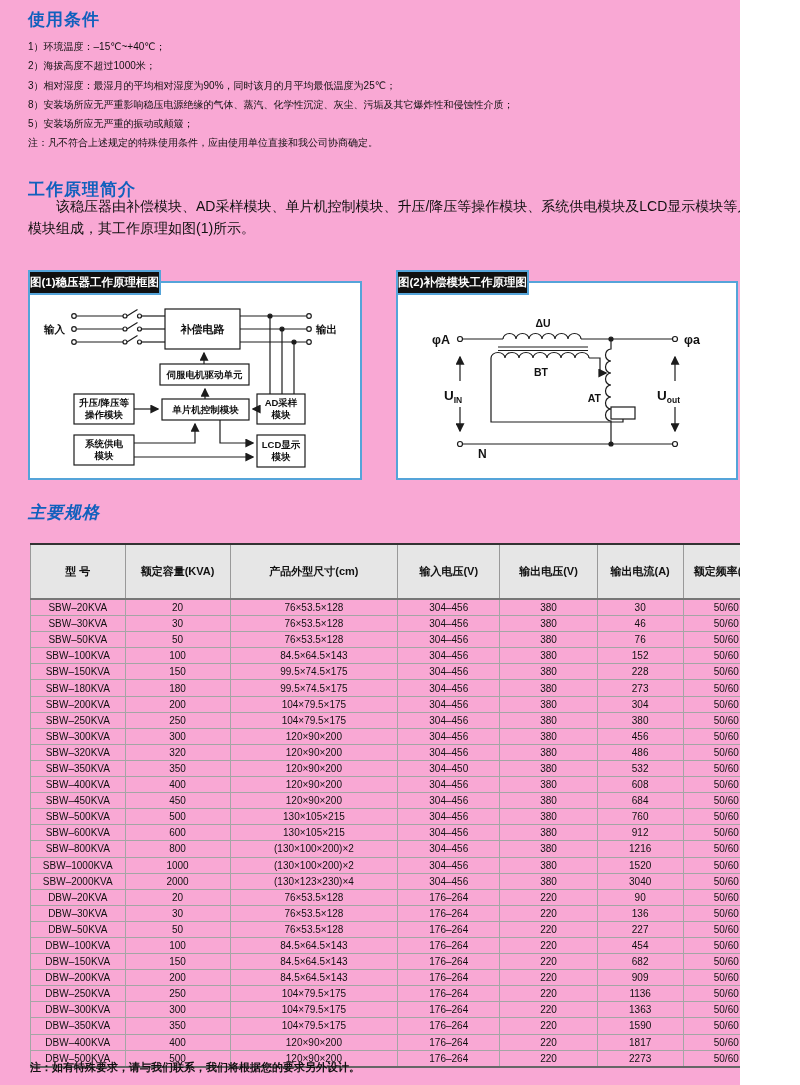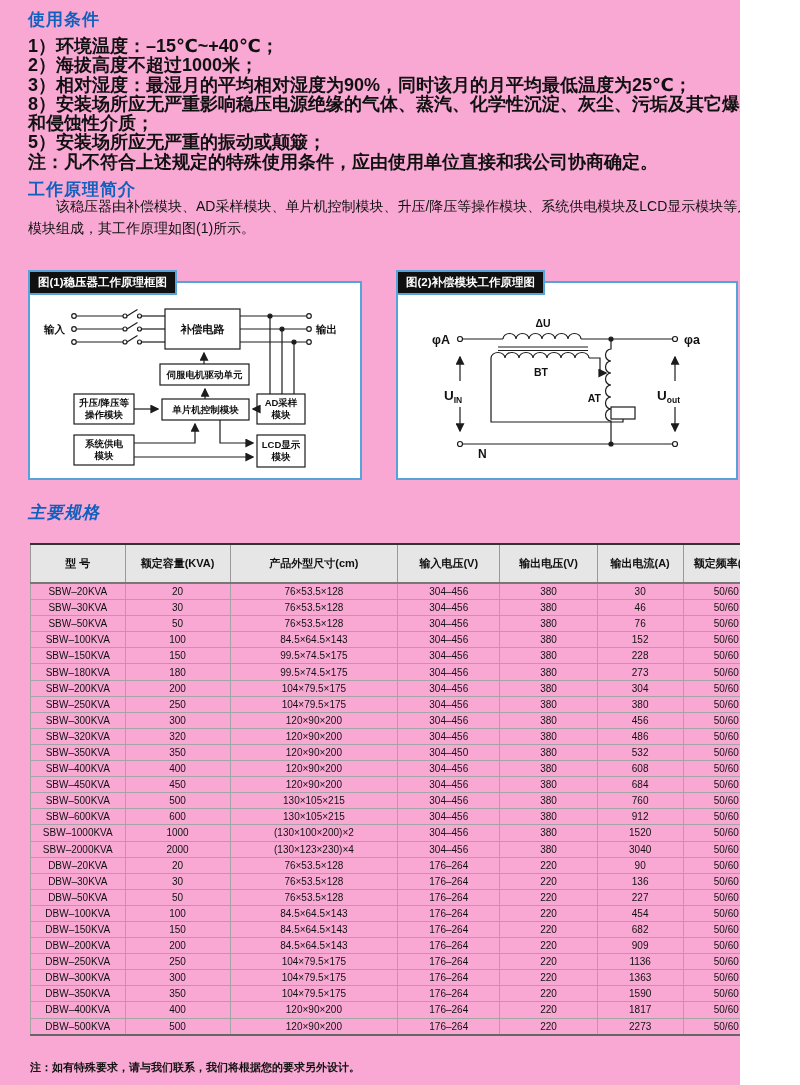--- a/index.html
+++ b/index.html
@@ -10,50 +10,50 @@
   }
   .sec-title {
     position:absolute; left:28px; margin:0;
     font-size:17px; font-weight:bold; color:#1160bd; letter-spacing:1px;
   }
   .t1 { top:8px; }
   .t2 { top:178px; }
   .t3 { top:501px;font-style:italic; }
   .cond-list {
     position:absolute; left:28px; top:37px; width:755px;
-    font-size:18px; font-weight:700; line-height:19.3px; color:#111;
+    font-size:10px; font-weight:400; line-height:19.3px; color:#111;
   }
   .para {
     position:absolute; left:28px; top:195px; width:748px; margin:0;
     font-size:14px; font-weight:400; line-height:22px; text-indent:2em;
   }
   .panel {
     position:absolute; top:281px; height:195px; background:#fff;
     border:2px solid #55a4d9; box-sizing:content-box;
   }
   .panel1 { left:28px;  width:330px; }
   .panel2 { left:396px; width:338px; }
   .panel-title {
     position:absolute; top:-13px; left:-2px;
     background:#101010; color:#fff; white-space:nowrap;
-    font-size:11.5px; font-weight:bold; padding:3px 8px;
+    font-size:11.5px; font-weight:bold; padding:3px 0;
     border:2px solid #55a4d9;
   }
   svg { display:block; }
   svg text { font-family:"Liberation Sans","DejaVu Sans",sans-serif; fill:#111; }
 
   table.specs {
     position:absolute; left:30px; top:543px; width:740px;
     border-collapse:collapse; table-layout:fixed;
     border:1px solid #888; border-top:2px solid #333; border-bottom:2px solid #666;
   }
   table.specs th {
     background:#e6e6e6; font-size:11px; font-weight:bold; color:#111;
     border:1px solid #999; border-bottom:2px solid #777;
-    height:21px; padding:8px 1px; text-align:center;
+    height:21px; padding:16px 1px; text-align:center;
   }
   table.specs td {
     font-size:10px; color:#111; text-align:center;
     border:1px solid #a5a5a5; height:15.1px; padding:0 1px;
     white-space:nowrap; overflow:hidden;
   }
   .foot-note {
     position:absolute; left:30px; top:1060px; margin:0;
     font-size:11px; font-weight:600; color:#111;
   }
@@ -362,20 +362,29 @@
         <tr>
           <td>SBW–600KVA</td>
           <td>600</td>
           <td>130×105×215</td>
           <td>304–456</td>
           <td>380</td>
           <td>912</td>
           <td>50/60</td>
         </tr>
         <tr>
+          <td>SBW–800KVA</td>
+          <td>800</td>
+          <td>(130×100×200)×2</td>
+          <td>304–456</td>
+          <td>380</td>
+          <td>1216</td>
+          <td>50/60</td>
+        </tr>
+        <tr>
           <td>SBW–1000KVA</td>
           <td>1000</td>
           <td>(130×100×200)×2</td>
           <td>304–456</td>
           <td>380</td>
           <td>1520</td>
           <td>50/60</td>
         </tr>
         <tr>
           <td>SBW–2000KVA</td>

